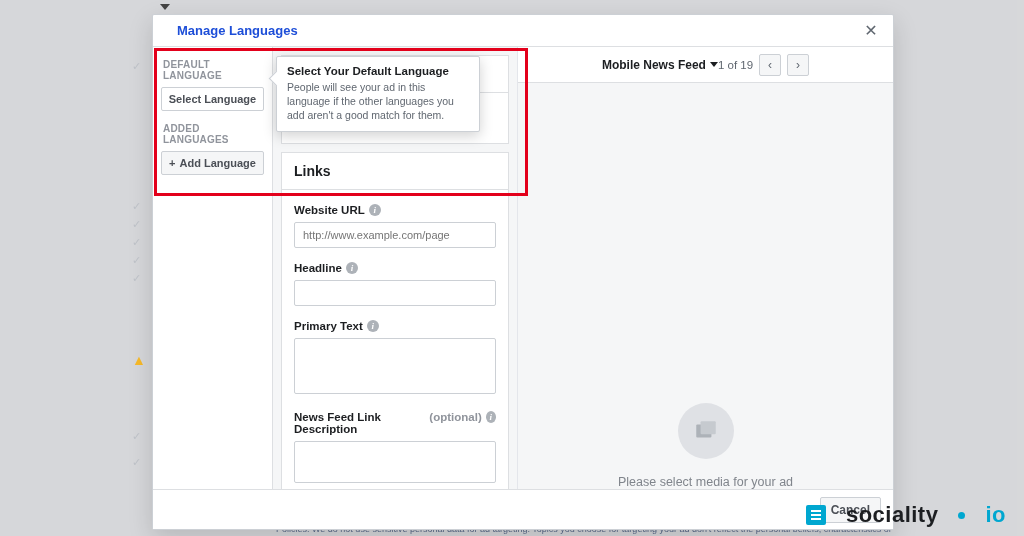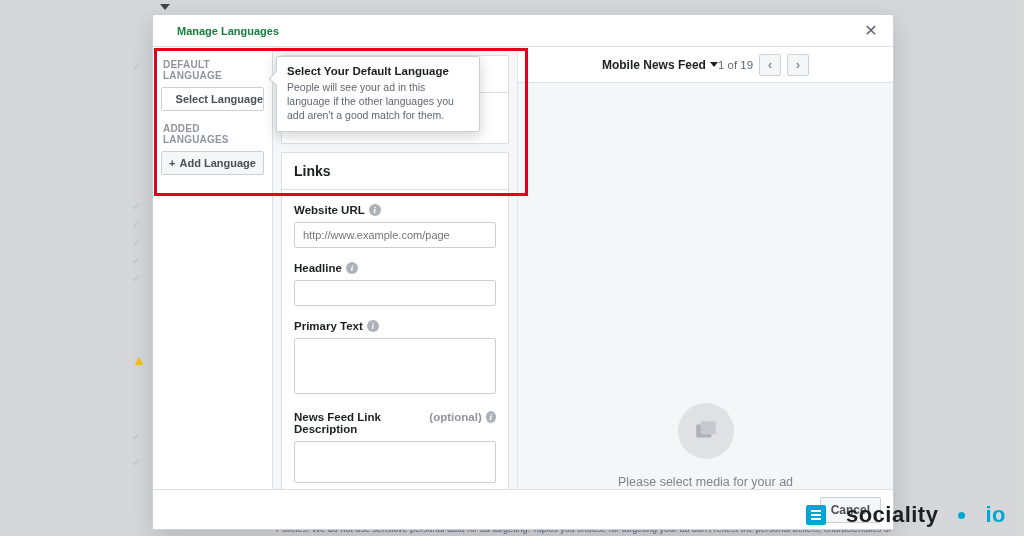--- a/index.html
+++ b/index.html
@@ -12,36 +12,36 @@
   .modal {
     position: absolute; left: 152px; top: 14px; right: 130px; bottom: 6px;
     background: #fff; border: 1px solid #ccd0d5; border-radius: 2px;
     box-shadow: 0 8px 24px rgba(0,0,0,0.15);
     display: flex; flex-direction: column;
   }
   .modal-header {
     height: 32px; padding: 0 12px; display: flex; align-items: center;
     justify-content: space-between; border-bottom: 1px solid #dddfe2;
   }
-  .modal-title { font-size: 11px; font-weight: 700; color: #15803d; padding-left: 12px; }
+  .modal-title { font-size: 13px; font-weight: 700; color: #1d4ed8; padding-left: 12px; }
   .close-x { font-size: 16px; color: #606770; cursor: pointer; width:20px;height:20px; display:flex;align-items:center;justify-content:center;}
   .modal-body { flex: 1; display: flex; background: #1d4ed8; overflow: hidden; }
 
   
   .sidebar {
     width: 120px; background: #fff; border-right: 1px solid #dddfe2;
     padding: 10px 8px;
   }
   .side-label { font-size: 10px; font-weight: 600; color: #90949c; letter-spacing: 0.2px; text-transform: uppercase; margin: 2px 0 6px 2px; }
   .side-btn {
     width: 100%; height: 24px; background: #f5f6f7; border: 1px solid #ccd0d5;
     border-radius: 2px; font-size: 11px; font-weight: 600; color: #4b4f56;
     display: flex; align-items: center; justify-content: center; cursor: pointer; margin-bottom: 12px;
   }
-  .side-btn.sel { background:#fff;justify-content:flex-end; }
+  .side-btn.sel { background:#fff; }
   .side-btn .plus { margin-right:4px; font-weight:700;}
 
   
   .center { width: 245px; background:#f5f6f7; border-right:1px solid #e4e6eb; padding:0;}
   .card {
     margin: 8px 8px 8px 8px; border:1px solid #dddfe2; background:#fff;
   }
   .card-h { padding:10px 12px; font-size:14px; font-weight:700; color:#1c1e21; border-bottom:1px solid #dddfe2;}
   .card-body { padding: 26px 12px 10px 12px; font-size:12px; color:#606770;}
   .inline-info { display:inline-flex; align-items:center; gap:4px; font-size:11px; color:#606770;}

